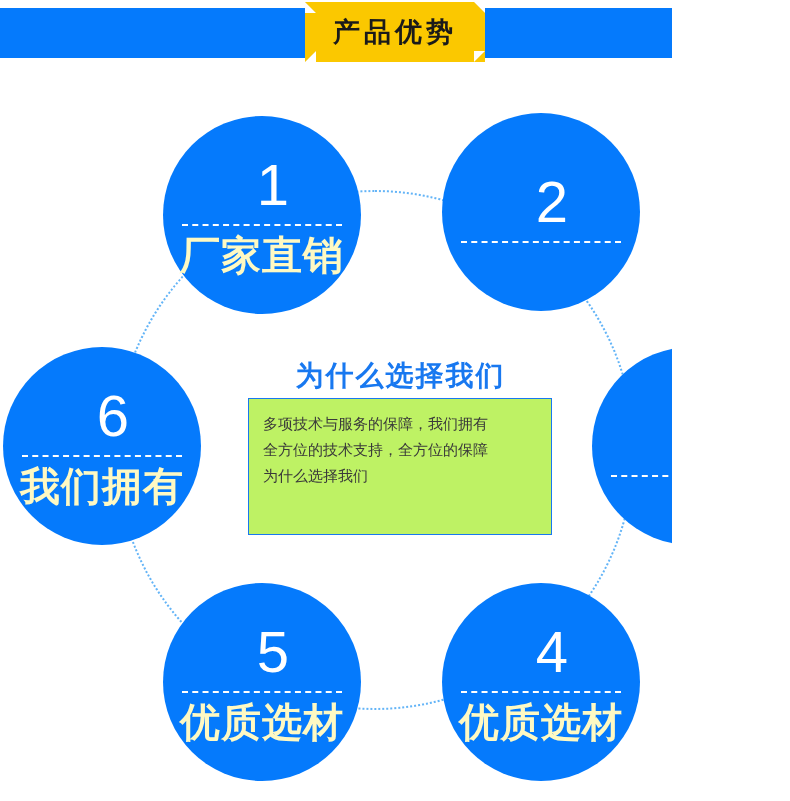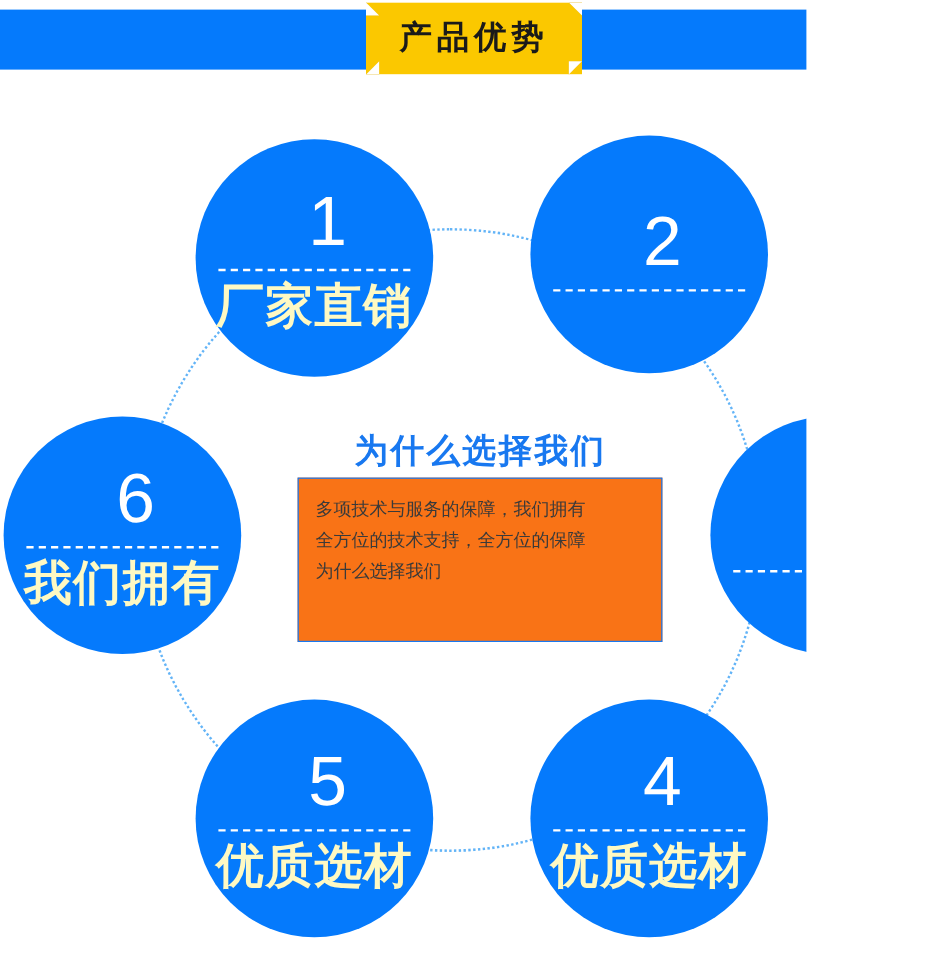--- a/index.html
+++ b/index.html
@@ -183,21 +183,21 @@
     white-space: nowrap;
   }
   .center-box {
     position: absolute;
     left: 248px;
     top: 398px;
     width: 304px;
     height: 137px;
     border: 1px solid #1878f0;
     box-sizing: border-box;
-    background: #f97316;
+    background: #bef264;
     padding: 12px 14px 0 14px;
   }
   .center-box .line {
     color: #3a3a3a;
     font-size: 15px;
     line-height: 26px;
     white-space: nowrap;
   }
 </style>
 </head>

